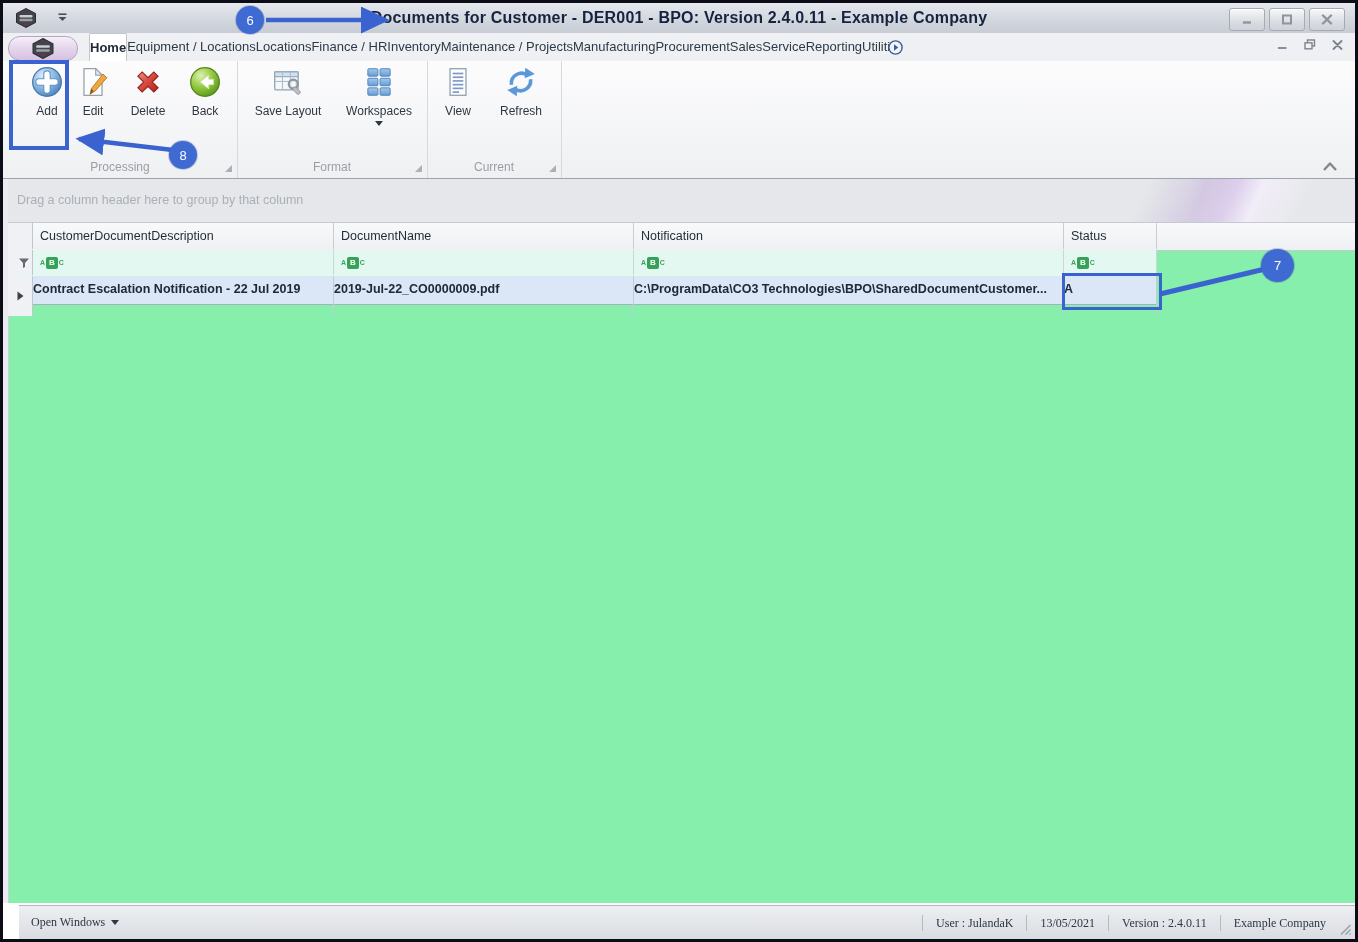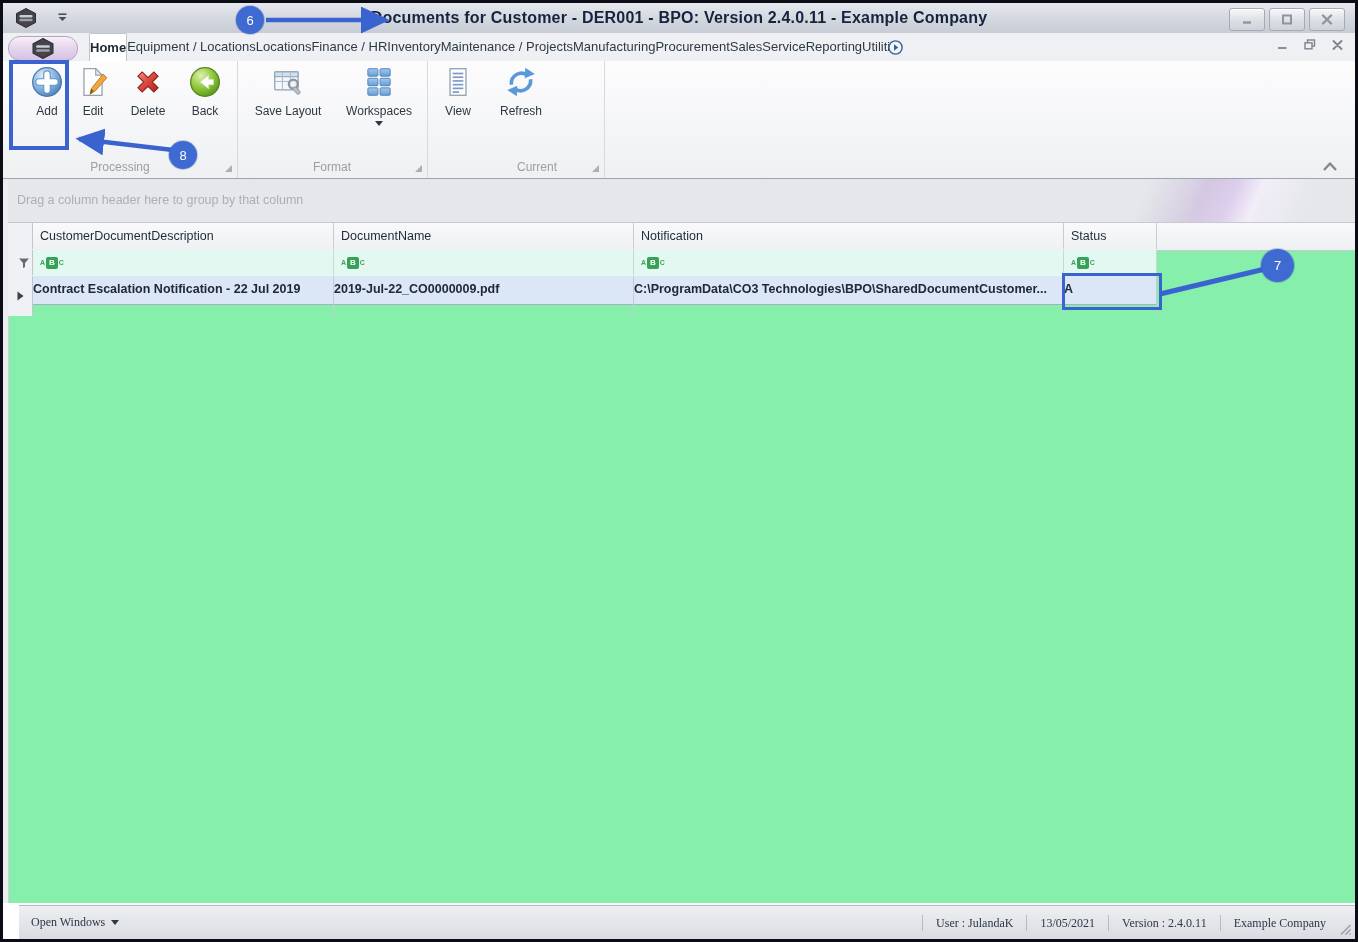--- a/index.html
+++ b/index.html
@@ -169,21 +169,21 @@
       <svg class="launcher" width="7" height="7" viewBox="0 0 7 7">
           <polygon points="7,0 7,7 0,7" fill="#aab0b8"></polygon>
         </svg>
     </div>
     <div class="rgroup" style="left:234px;width:190px;">
       <div class="grplabel">Format</div>
       <svg class="launcher" width="7" height="7" viewBox="0 0 7 7">
           <polygon points="7,0 7,7 0,7" fill="#aab0b8"></polygon>
         </svg>
     </div>
-    <div class="rgroup" style="left:424px;width:134px;margin-left:43px;">
+    <div class="rgroup" style="left:424px;width:134px;">
       <div class="grplabel">Current</div>
       <svg class="launcher" width="7" height="7" viewBox="0 0 7 7">
           <polygon points="7,0 7,7 0,7" fill="#aab0b8"></polygon>
         </svg>
     </div>
 
     <div class="rbtn" style="left:7px;width:54px;margin-left:10px;">
       <svg width="34" height="34" viewBox="0 0 32 32">
         <defs>
             <radialGradient id="gAdd" cx="35%" cy="28%" r="75%">

